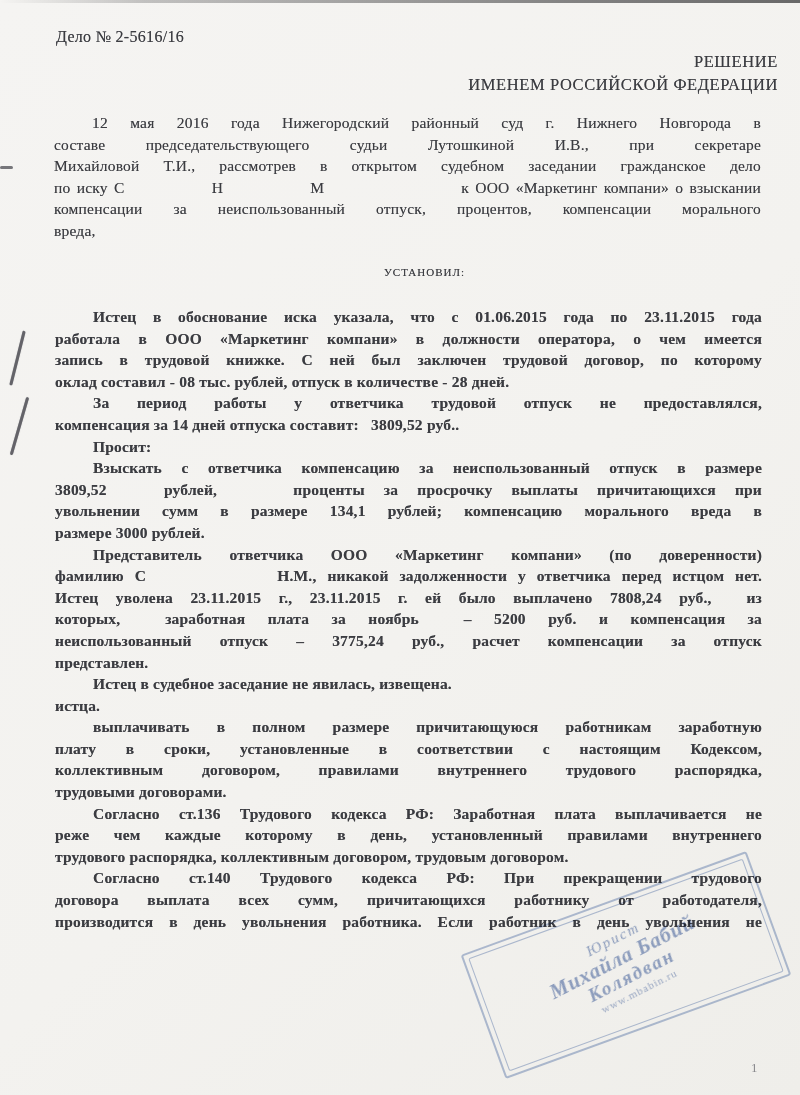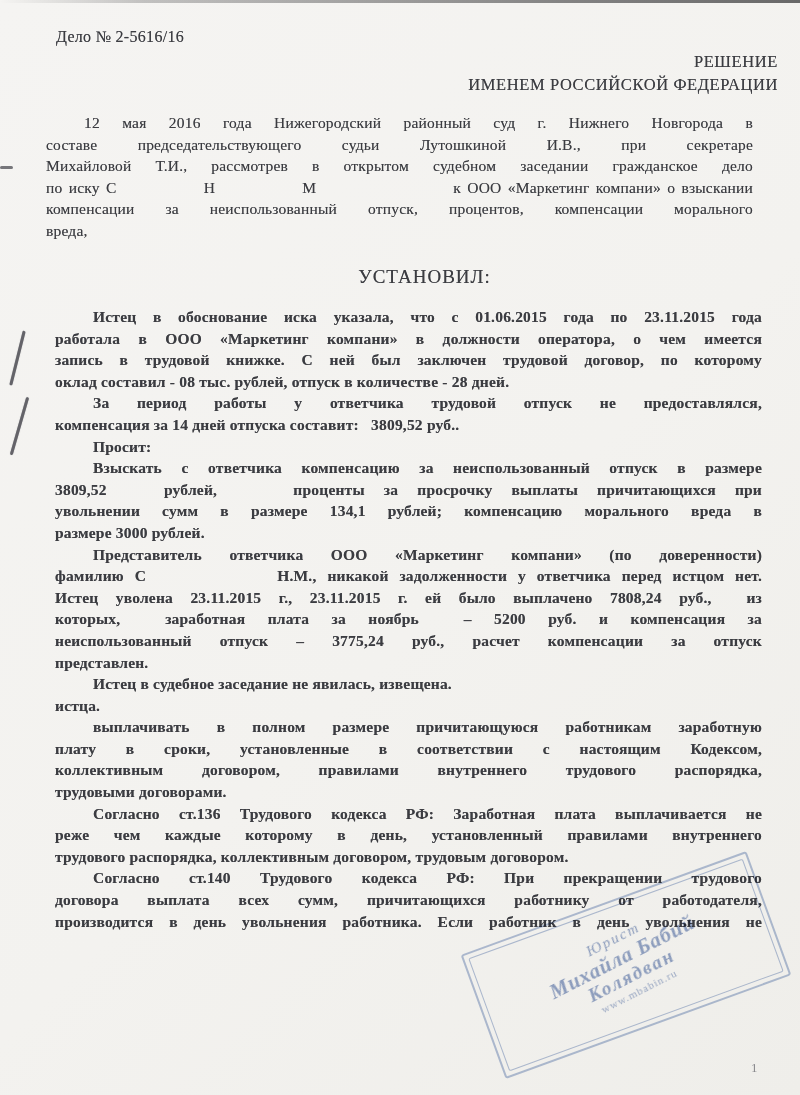--- a/index.html
+++ b/index.html
@@ -25,24 +25,24 @@
   }
   .titles{
     position:absolute;left:55px;top:50px;width:707px;
     text-align:right;transform:translateX(16px);
     font-size:16.5px;line-height:23px;letter-spacing:.6px;
     text-shadow:0 0 .5px rgba(59,60,65,.6);
   }
   .heading{
     position:absolute;left:55px;top:266px;width:707px;
     text-align:center;transform:translateX(16px);
-    font-size:19px;letter-spacing:1px;
+    font-size:11px;letter-spacing:1px;
     text-shadow:0 0 .5px rgba(59,60,65,.6);
   }
-  .preamble{position:absolute;left:46px;top:112px;width:707px;}
+  .preamble{position:absolute;left:54px;top:112px;width:707px;}
   .body{position:absolute;left:55px;top:306px;width:707px;font-weight:bold;}
   .para .line{
     font-size:15.5px;line-height:21.6px;letter-spacing:.2px;
     white-space:normal;
     text-shadow:0 0 .5px rgba(59,60,65,.55);
   }
   .para .line.stretch{text-align:justify;text-align-last:justify;}
   .para .line.indent{text-indent:38px;}
   .page-number{
     position:absolute;left:751px;top:1060px;

